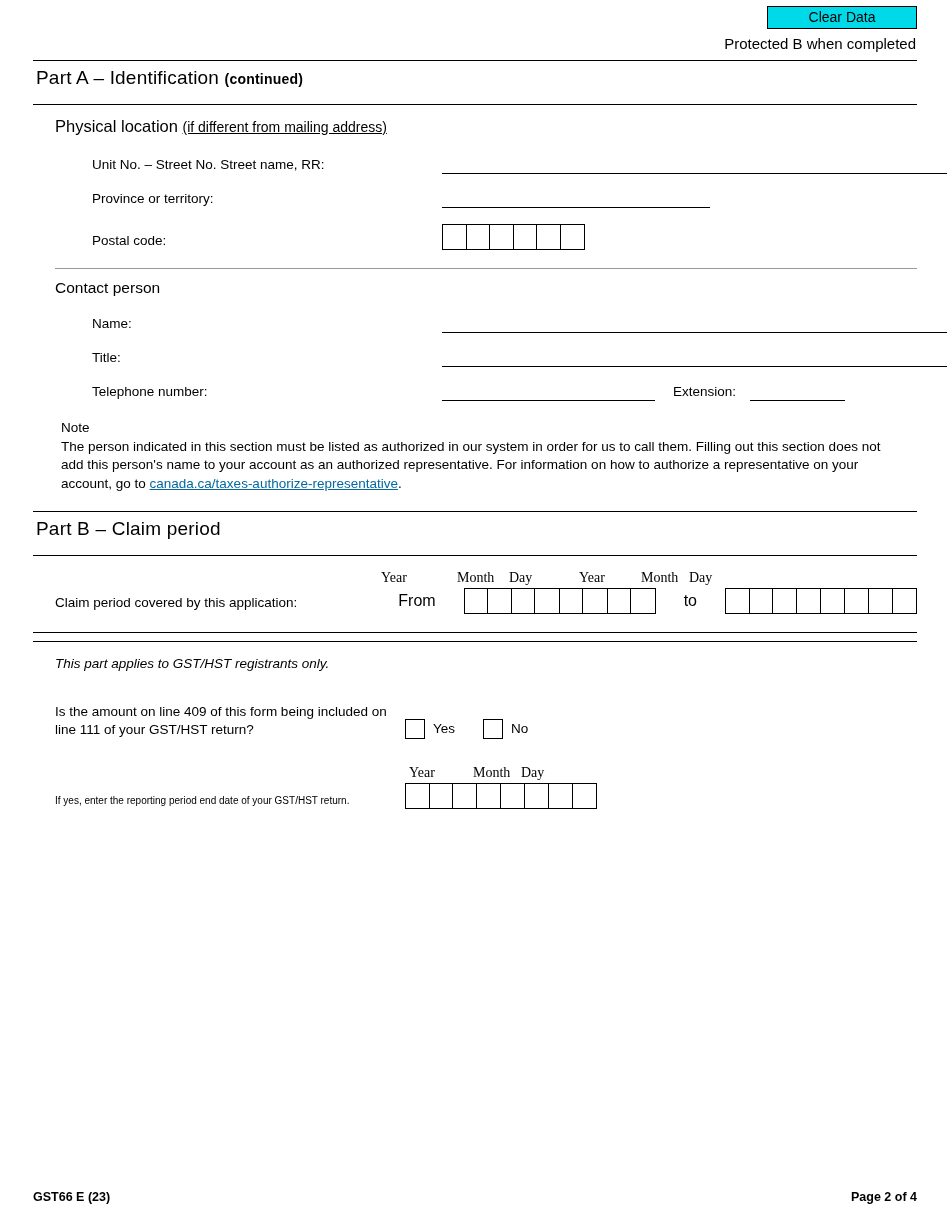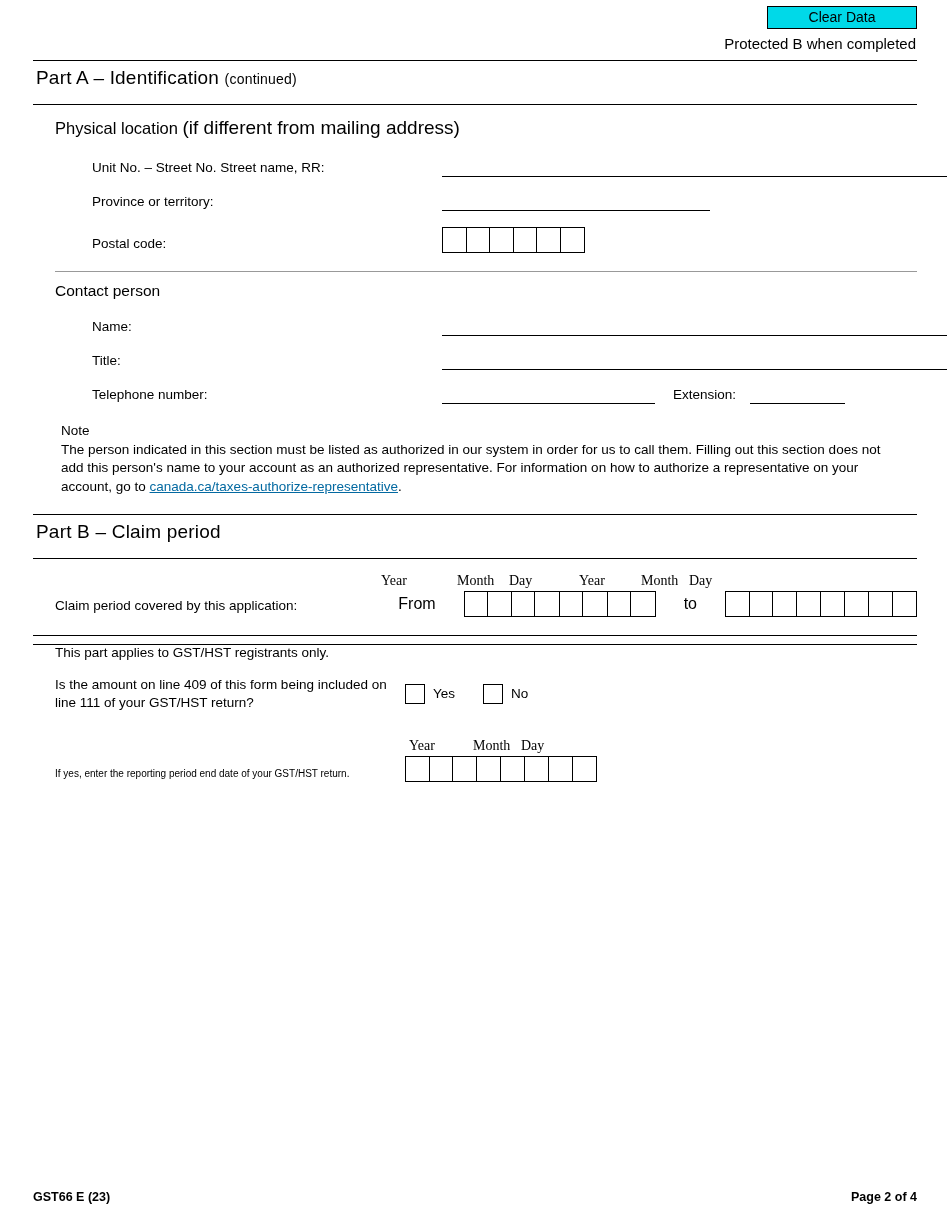--- a/index.html
+++ b/index.html
@@ -55,28 +55,30 @@
   .rule-thin {
     border-top: 0.8px solid #999999;
   }
   .part-heading {
     font-size: 19px;
     padding: 6px 0 7px 3px;
     letter-spacing: 0.2px;
   }
   .part-heading .cont {
     font-size: 14px;
+    font-weight: bold;
   }
 
   .sub-heading {
     font-size: 16.5px;
     padding: 12px 0 4px 22px;
   }
   .sub-heading .note-small {
-    font-size: 19px;
+    font-size: 14px;
+    text-decoration: underline;
   }
   .sub-heading2 {
     font-size: 15.5px;
     padding: 10px 0 2px 22px;
   }
 
   
   .field-row {
     display: flex;
     align-items: flex-end;
@@ -171,27 +173,29 @@
   .date-group .c {
     width: 23.5px;
     height: 100%;
     border-right: 1px solid #000000;
   }
   .date-group .seg .c:last-child { border-right: none; }
 
   
   .partc-text {
     padding-left: 22px;
-    font-size: 13.5px;
+    margin-top: 14px;
+    font-size: 13.5px;
+    font-style: italic;
   }
   .yesno-row {
     display: flex;
-    align-items: flex-start;
-    padding-left: 22px;
-    margin-top: 16px;
+    align-items: flex-end;
+    padding-left: 22px;
+    margin-top: 32px;
   }
   .yesno-q {
     width: 350px;
     font-size: 13.5px;
     line-height: 1.35;
   }
   .chk {
     width: 20px;
     height: 20px;
     border: 1px solid #000000;

